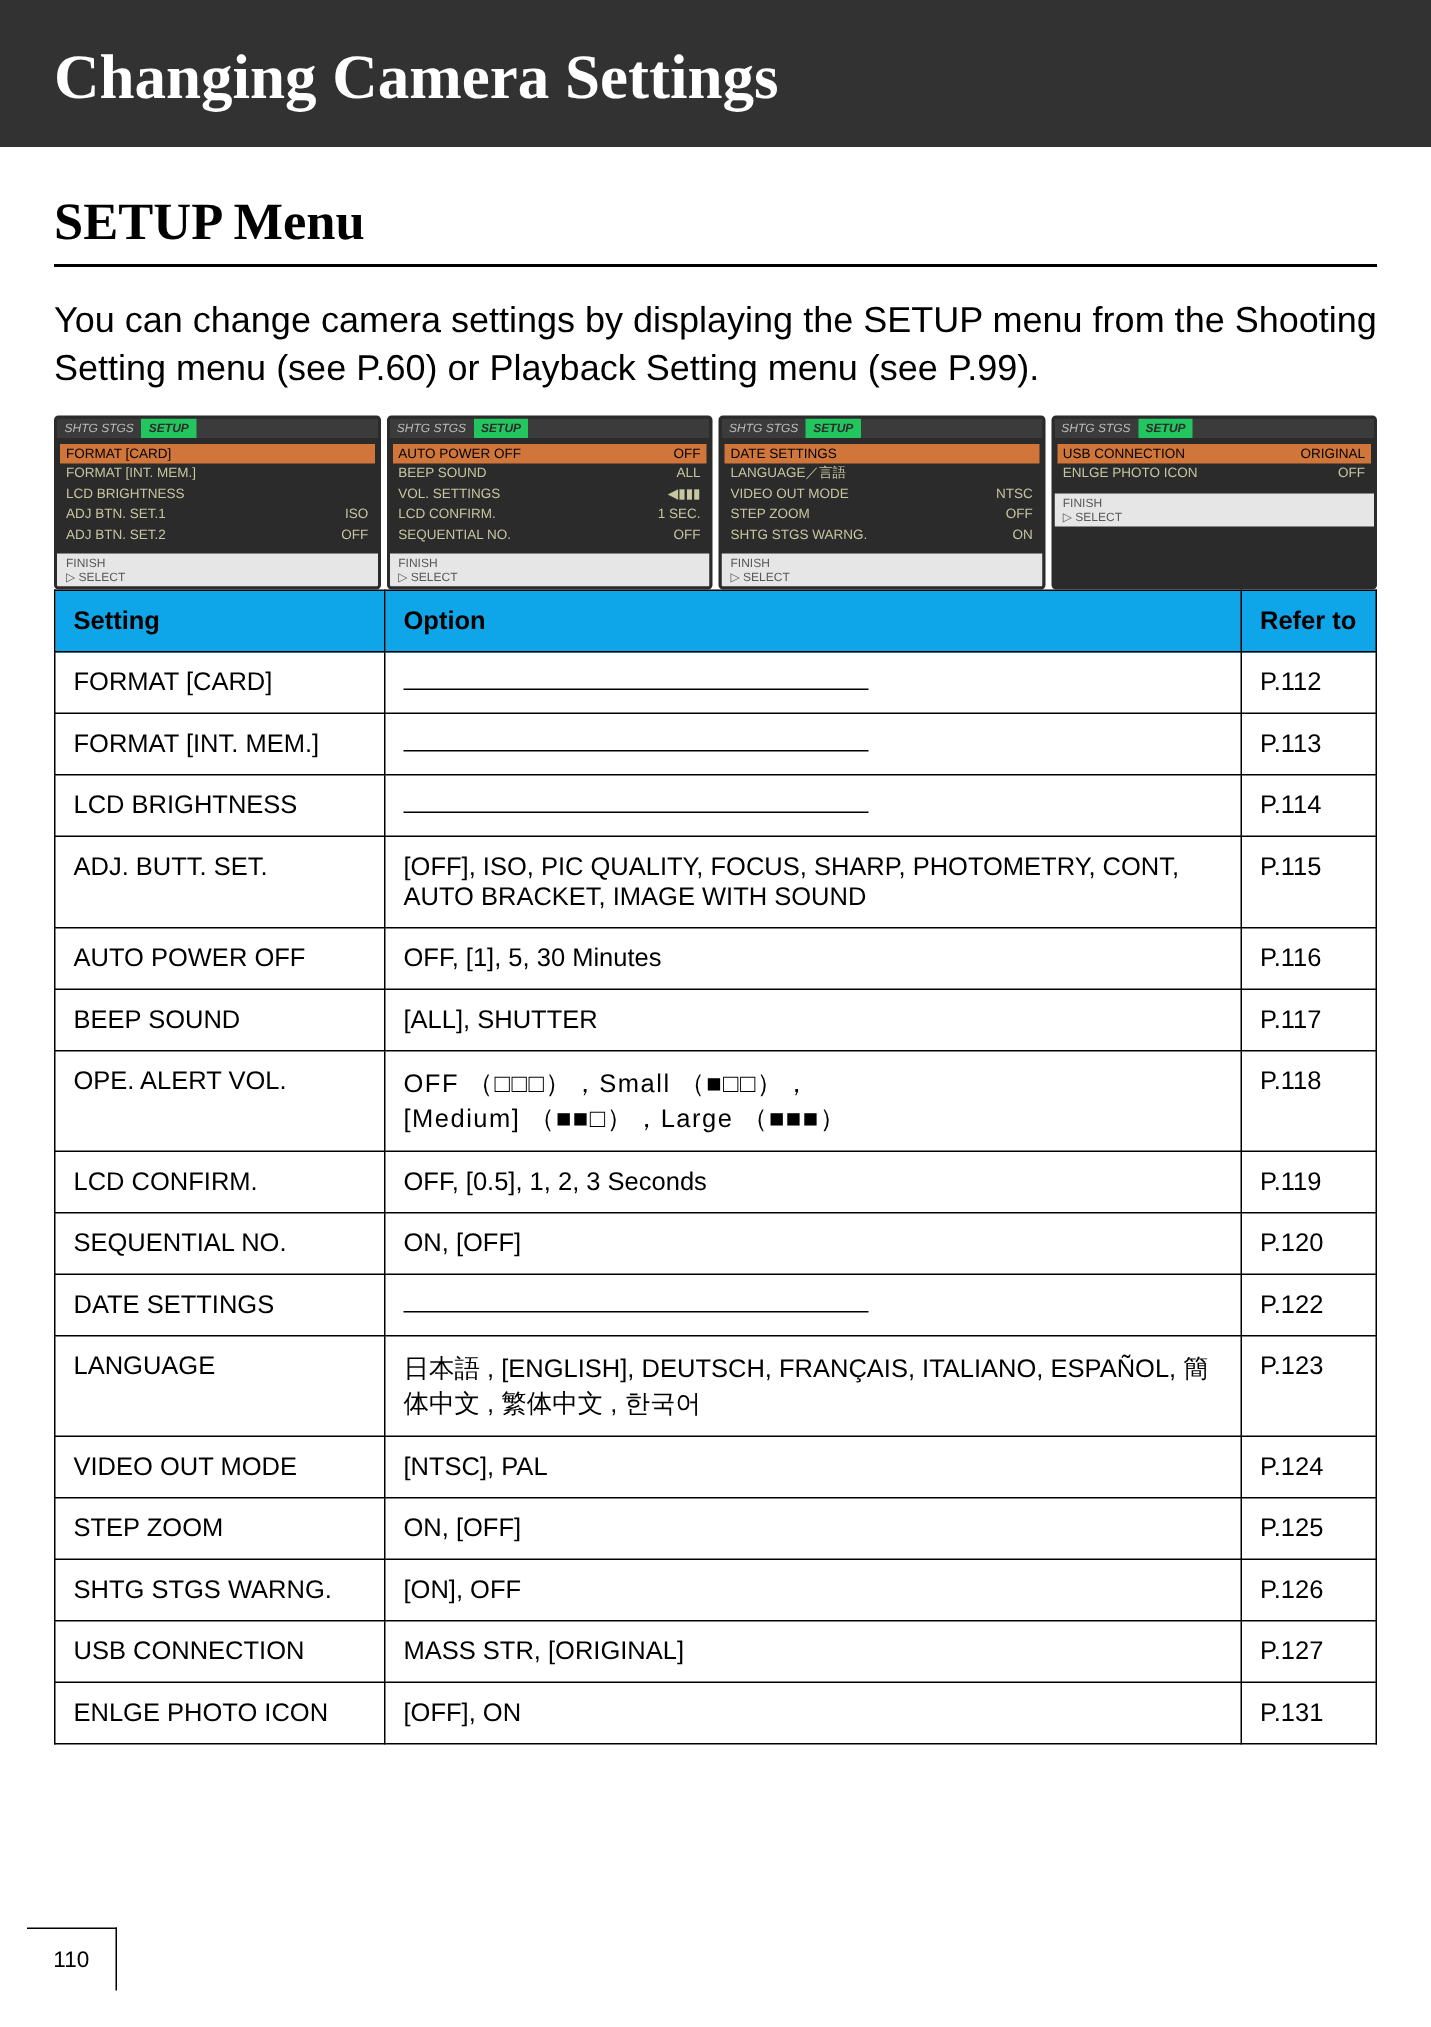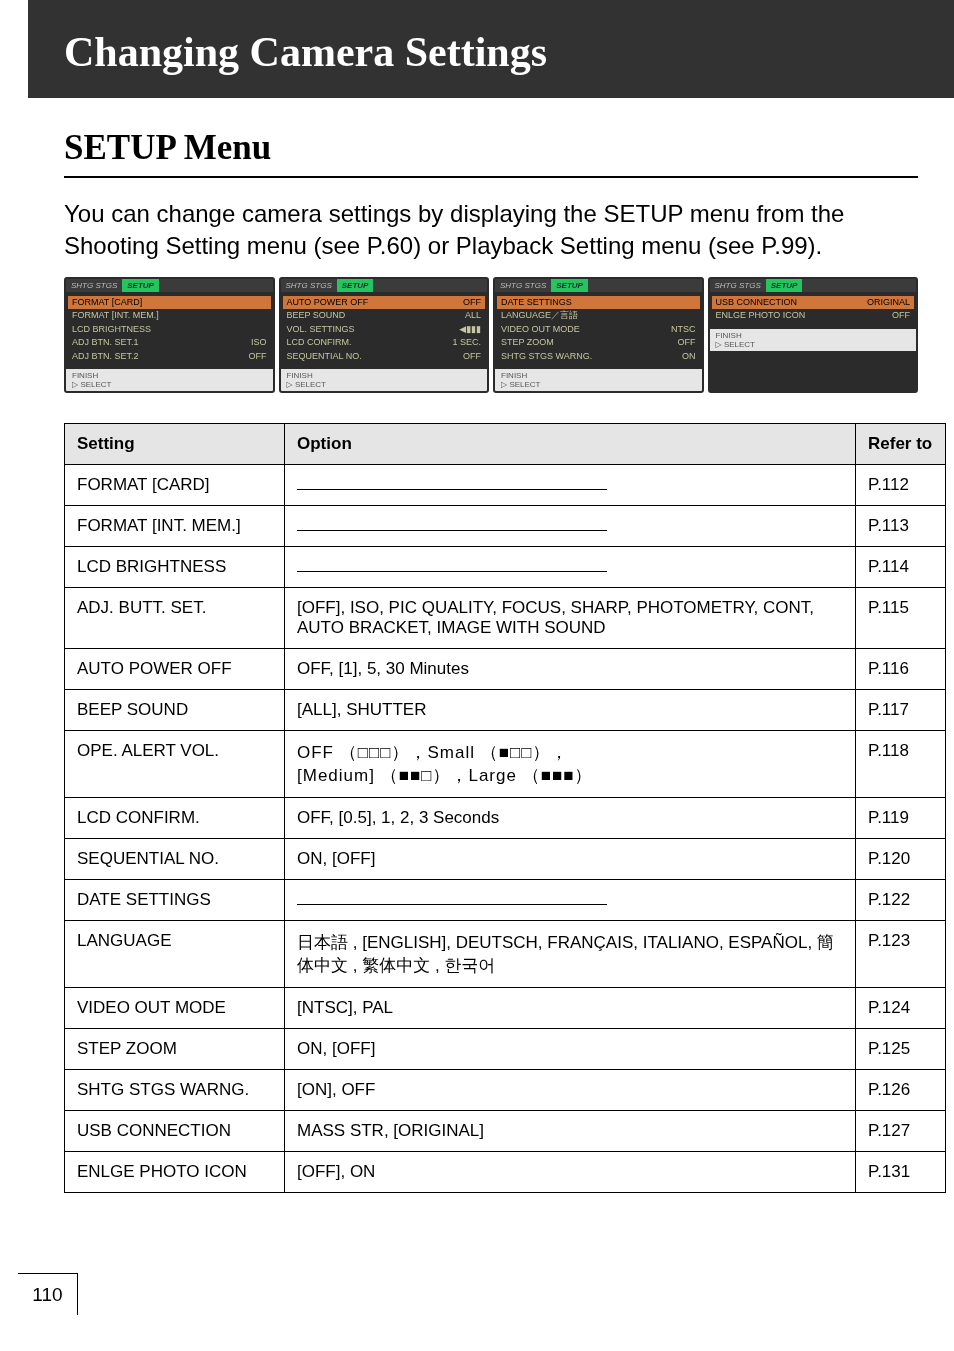--- a/index.html
+++ b/index.html
@@ -1,17 +1,17 @@
 <!DOCTYPE html>
 <html><head>
 <meta charset="utf-8">
 <style>
   * { box-sizing: border-box; margin: 0; padding: 0; }
   html, body { background: #fff; font-family: Arial, Helvetica, sans-serif; color: #000; }
-  .page { width: 954px; height: 1351px; margin: 0 auto; position: relative; padding-left: 28px; }
+  .page { width: 954px; height: 1351px; margin: 0 auto; position: relative; }
 
   .masthead {
     background: #323232;
     color: #fff;
     padding: 28px 36px 22px 36px;
     font-family: Georgia, 'Times New Roman', serif;
     font-weight: 900;
     font-size: 42px;
   }
   .section-title {
@@ -24,21 +24,21 @@
     border-bottom: 2px solid #000;
     margin: 0 36px 20px 36px;
   }
   .body-text {
     margin: 0 36px 14px 36px;
     font-size: 24px;
     line-height: 1.35;
   }
 
   
-  .shots { display: flex; gap: 4px; margin: 10px 36px 30px 36px; }
+  .shots { display: flex; gap: 4px; margin: 10px 36px 0 36px; }
   .shot {
     flex: 1;
     background: #2b2b2b;
     border: 2px solid #2b2b2b;
     border-radius: 3px;
     font-size: 9px;
     color: #eee;
     overflow: hidden;
   }
   .shot-top {
@@ -61,43 +61,43 @@
 
   .note {
     margin: 6px 36px 14px 36px;
     font-size: 20px;
     line-height: 1.4;
   }
 
   
   .tbl { margin: 0 36px 0 36px; border-collapse: collapse; width: 882px; }
   .tbl th, .tbl td { border: 1px solid #000; padding: 10px 12px; font-size: 17px; text-align: left; vertical-align: top; }
-  .tbl thead th { background: #e5e5e5; font-weight: bold; }
+  .tbl thead th { background: #0ea5e9; font-weight: bold; }
   .tbl .col-s { width: 220px; }
   .tbl .col-r { width: 90px; }
   .blank-line {
     display: inline-block;
     border-bottom: 1px solid #000;
     width: 310px;
     height: 14px;
   }
   .boxset { letter-spacing: 1px; }
 
   .pagenum-box {
     position: absolute;
     left: 18px;
-    bottom: 36px;
+    bottom: 24px;
     width: 60px;
     height: 42px;
     border-top: 1px solid #000;
     border-right: 1px solid #000;
     display: flex;
     align-items: center;
     justify-content: center;
-    font-size: 19px;
+    font-size: 15px;
   }
 </style>
 </head>
 <body>
 
 <div class="page">
 
   <div class="masthead">Changing Camera Settings</div>
 
   <div class="section-title">SETUP Menu</div>

